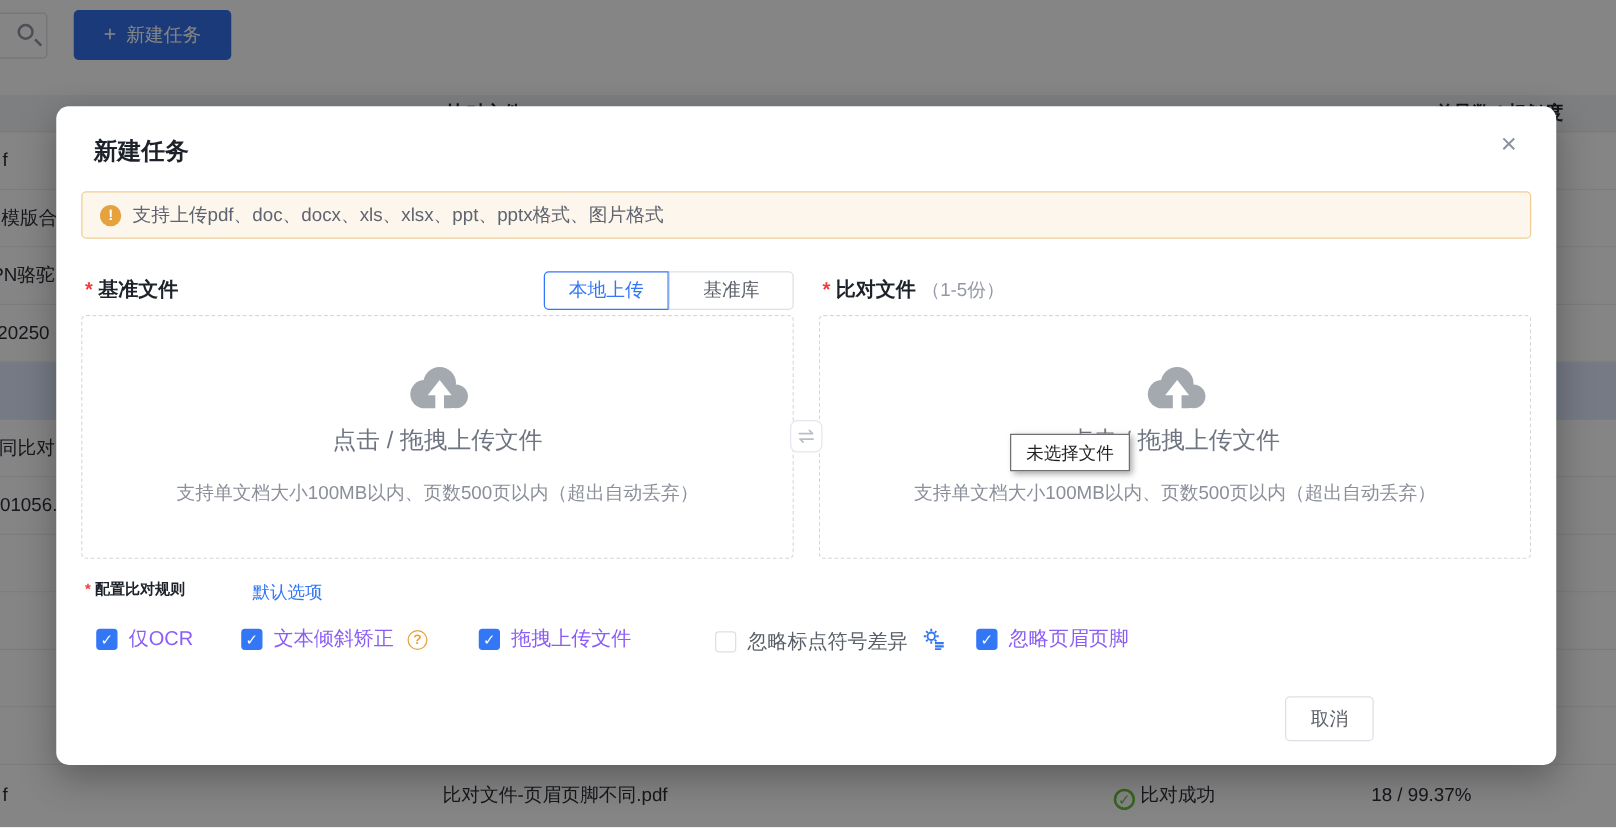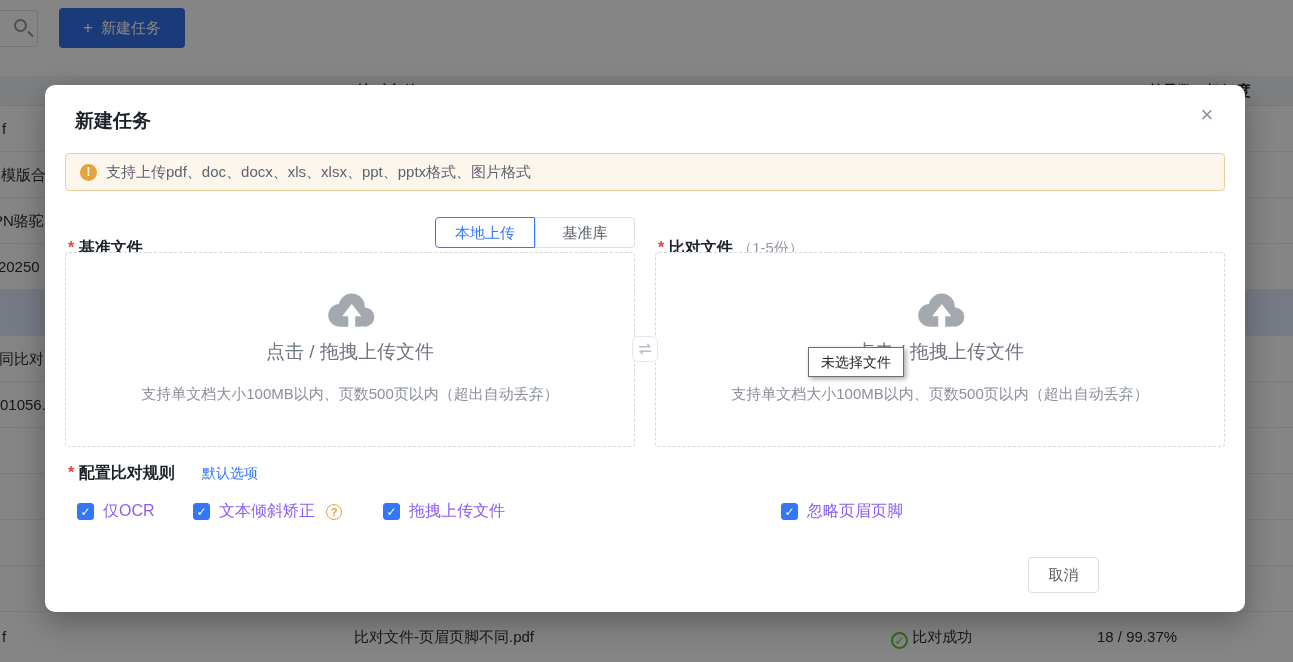--- a/index.html
+++ b/index.html
@@ -48,21 +48,21 @@
     color:#8a919f; text-align:center; line-height:26px; cursor:pointer; background:none; border:none; }
 
   .m-alert { position:absolute; left:20px; top:68px; width:1160px; height:38px;
     background:#fdf6ec; border:1px solid #f0cd96; border-radius:4px;
     display:flex; align-items:center; padding-left:14px; gap:9px; }
   .warn-icon { width:17px; height:17px; background:#e6a23c; border-radius:50%; color:#fff;
     font-size:12px; font-weight:bold; text-align:center; line-height:17px; flex:none; }
   .m-alert-txt { font-size:15px; color:#5f6470; }
 
   .req::before { content:"* "; color:#f23c3c; font-weight:bold; }
-  .sec-label { position:absolute; top:137px; font-size:16px; font-weight:bold; color:#1d2129;margin-top:16px; }
+  .sec-label { position:absolute; top:137px; font-size:16px; font-weight:bold; color:#1d2129; }
   .count-hint { font-weight:normal; color:#9499a5; font-size:15px; }
 
   .tabs { position:absolute; left:390px; top:132px; display:flex;justify-content:center; }
   .tab { width:100px; height:31px; line-height:29px; text-align:center; font-size:15px;
     background:#fff; border:1px solid #dcdfe6; color:#5a6067; cursor:pointer; }
   .tab.first { border-radius:4px 0 0 4px; border-right:none; }
   .tab.last { border-radius:0 4px 4px 0; }
   .tab.active { border:1px solid #3377f6; color:#3377f6; }
 
   .upzone { position:absolute; top:167px; width:570px; height:195px;
@@ -73,21 +73,21 @@
   .up-l2 { margin-top:20px; font-size:15px; color:#8a8f99; }
 
   .swap-btn { position:absolute; left:587px; top:251px; width:26px; height:26px;
     background:#fff; border:1px solid #e4e7ed; border-radius:6px; display:flex;
     align-items:center; justify-content:center; cursor:pointer; }
 
   .tooltip { position:absolute; left:763px; top:262px; height:30px; padding:0 12px;
     background:#fff; border:1px solid #707070; box-shadow:2px 2px 5px rgba(0,0,0,.35);
     font-size:14px; color:#1f1f1f; line-height:28px; z-index:5; white-space:nowrap; }
 
-  .rules-label { position:absolute; left:23px; top:378px; font-size:16px; font-weight:bold; color:#1d2129; }
+  .rules-label { position:absolute; left:23px; top:378px; font-size:12px; font-weight:bold; color:#1d2129; }
   .rules-link { position:absolute; left:157px; top:380px; font-size:14px; color:#3377f6;
     text-decoration:none; cursor:pointer; }
 
   #rules-row { position:absolute; left:0; top:416px; width:1200px; height:24px; }
   .cb-item { position:absolute; display:flex; align-items:center; gap:9px; cursor:pointer; }
   .cb { width:17px; height:17px; border-radius:3px; flex:none; text-align:center; }
   .cb.on { background:#3377f6; border:1px solid #3377f6; color:#fff; font-size:12px; line-height:16px; }
   .cb.off { background:#fff; border:1px solid #dcdfe6; }
   .cb-label { font-size:16px; white-space:nowrap; }
   .cb-label.on { color:#8b5cf6; }
@@ -234,20 +234,31 @@
         </label>
         <label class="cb-item" style="left: 148px;">
           <span class="cb on">✓</span>
           <span class="cb-label on">文本倾斜矫正</span>
           <span class="q-icon">?</span>
         </label>
         <label class="cb-item" style="left: 338px;">
           <span class="cb on">✓</span>
           <span class="cb-label on">拖拽上传文件</span>
         </label>
+        <label class="cb-item" style="left: 527px;">
+          <span class="cb off"></span>
+          <span class="cb-label off">忽略标点符号差异</span>
+          <span><svg width="20" height="19" viewBox="0 0 20 19" style="margin-left:2px">
+              <g stroke="#3377f6" fill="none" stroke-width="1.5">
+                <circle cx="8" cy="8" r="3"></circle>
+                <path d="M8 2v2 M8 12v2 M2 8h2 M12 8h2 M3.9 3.9l1.4 1.4 M10.7 10.7l1.4 1.4 M12.1 3.9l-1.4 1.4 M3.9 12.1l1.4-1.4"></path>
+                <path d="M11 13.5h7 M11 16h7 M11 18.5h5" stroke-width="1.8"></path>
+              </g>
+            </svg></span>
+        </label>
         <label class="cb-item" style="left: 736px;">
           <span class="cb on">✓</span>
           <span class="cb-label on">忽略页眉页脚</span>
         </label>
       </div>
 
     <button class="m-footer-cancel">取消</button>
   </div>
 </div>
 

